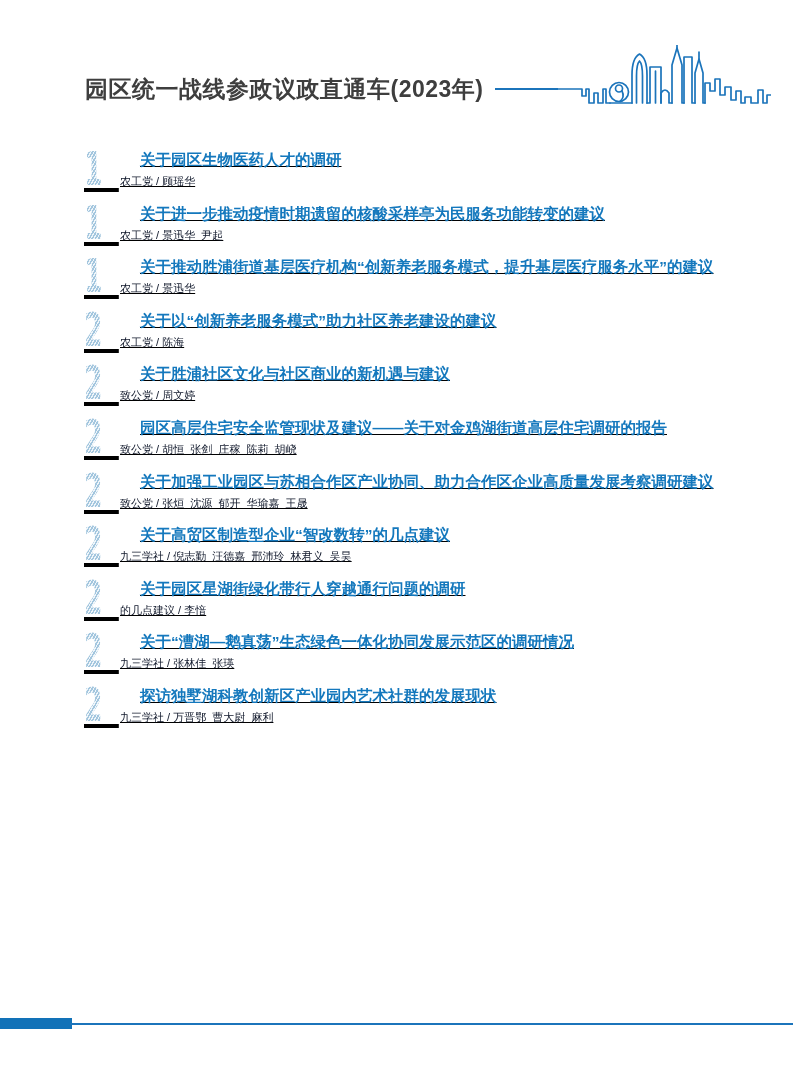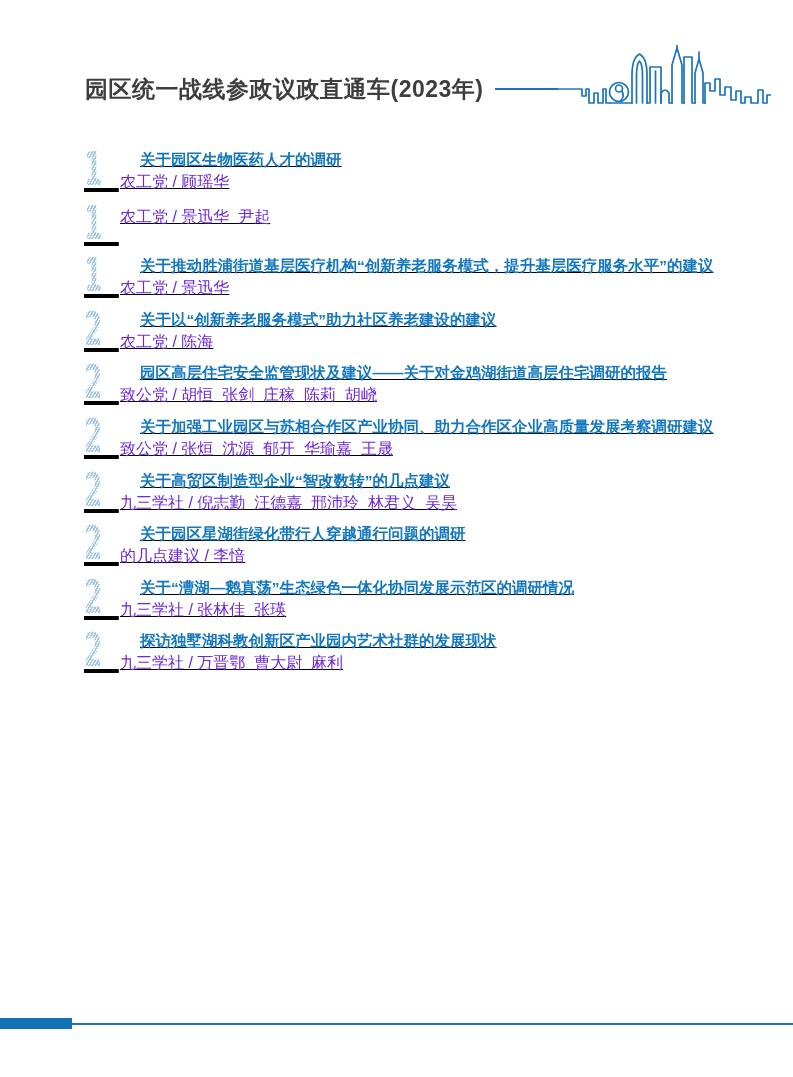--- a/index.html
+++ b/index.html
@@ -32,21 +32,21 @@
     color:var(--num-blue);
   }
   @supports ((-webkit-background-clip:text) or (background-clip:text)){
     .toc-number{
       background-image:repeating-linear-gradient(135deg,#a3c6de 0px,#a3c6de 2.2px,#eef5fa 2.2px,#eef5fa 3.8px);
       -webkit-background-clip:text;background-clip:text;color:transparent;
     }
   }
   .toc-content{flex:1;min-width:0;padding-top:1px;}
   .toc-title{font-size:15.5px;font-weight:700;color:var(--title-blue);line-height:19px;white-space:nowrap;margin-left:20px;}
-  .toc-authors{font-size:16px;color:#6d28d9;line-height:17px;margin-top:4px;white-space:pre-wrap;}
+  .toc-authors{font-size:11px;color:#0f172a;line-height:17px;margin-top:4px;white-space:pre-wrap;}
 
   
   .footer-bar{position:absolute;left:0;top:1018px;width:72px;height:11px;background:var(--bar-blue);}
   .footer-line{position:absolute;left:70px;right:0;top:1022.5px;height:2px;background:var(--accent);}
 </style>
 </head>
 <body>
 
 <div class="page">
 
@@ -78,20 +78,21 @@
       <div class="toc-number">17</div>
       <div class="toc-content">
         <div class="toc-title">关于园区生物医药人才的调研</div>
         <div class="toc-authors">农工党 / 顾瑶华</div>
       </div>
     </div>
 
     <div class="toc-item">
       <div class="toc-number">18</div>
       <div class="toc-content">
+        <div class="toc-title">关于进一步推动疫情时期遗留的核酸采样亭为民服务功能转变的建议</div>
         <div class="toc-authors">农工党 / 景迅华  尹起</div>
       </div>
     </div>
 
     <div class="toc-item">
       <div class="toc-number">19</div>
       <div class="toc-content">
         <div class="toc-title">关于推动胜浦街道基层医疗机构“创新养老服务模式，提升基层医疗服务水平”的建议</div>
         <div class="toc-authors">农工党 / 景迅华</div>
       </div>
@@ -99,20 +100,27 @@
 
     <div class="toc-item">
       <div class="toc-number">20</div>
       <div class="toc-content">
         <div class="toc-title">关于以“创新养老服务模式”助力社区养老建设的建议</div>
         <div class="toc-authors">农工党 / 陈海</div>
       </div>
     </div>
 
 
+    <div class="toc-item">
+      <div class="toc-number">22</div>
+      <div class="toc-content">
+        <div class="toc-title">关于胜浦社区文化与社区商业的新机遇与建议</div>
+        <div class="toc-authors">致公党 / 周文婷</div>
+      </div>
+    </div>
 
     <div class="toc-item">
       <div class="toc-number">23</div>
       <div class="toc-content">
         <div class="toc-title">园区高层住宅安全监管现状及建议——关于对金鸡湖街道高层住宅调研的报告</div>
         <div class="toc-authors">致公党 / 胡恒  张剑  庄稼  陈莉  胡峣</div>
       </div>
     </div>
 
     <div class="toc-item">

